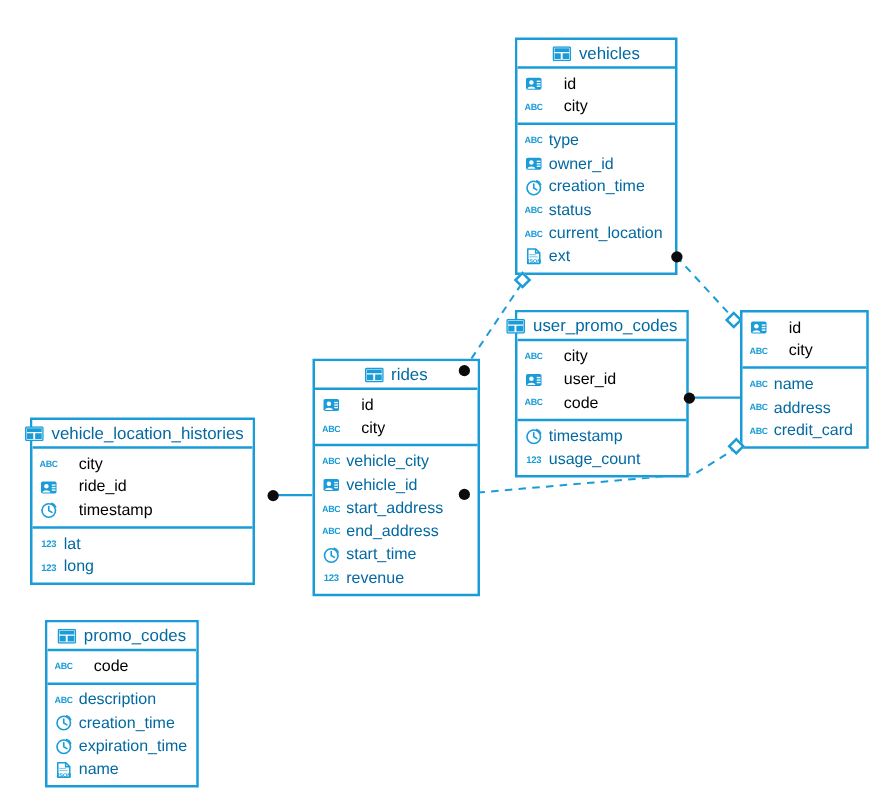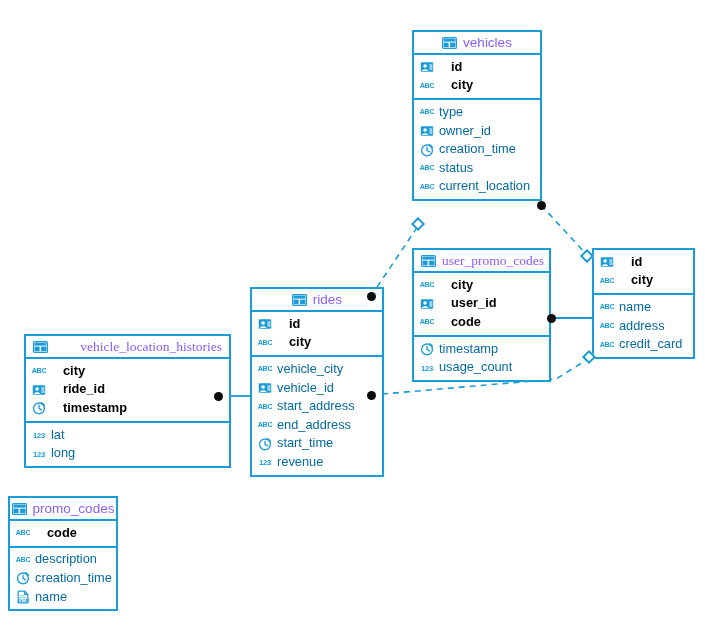--- a/index.html
+++ b/index.html
@@ -42,24 +42,24 @@
     box-sizing: border-box;
     height: 23px;
     border-bottom: 2px solid #1a9cd8;
     display: flex;
     align-items: center;
     gap: 6px;
     padding: 0 7px;
     background: #ffffff;
   }
   .entity-header.center { justify-content: center; }
-  .entity-header.left { justify-content: space-between; font-family: Liberation Serif, serif; }
+  .entity-header.left { justify-content: flex-end; }
   .entity-title {
     font-size: 13.5px;
-    color: #8b5cf6;
+    color: #0369a1;
     line-height: 1;
     white-space: nowrap;
   }
   .field-group {
     padding: 3px 0 3px 0;
   }
   .field-group + .field-group {
     border-top: 2px solid #1a9cd8;
   }
   .field {
@@ -69,21 +69,21 @@
     padding: 0 6px;
     height: 18.6px;
     white-space: nowrap;
   }
   .field-label {
     font-size: 12.8px;
     color: #0369a1;
     line-height: 1;
   }
   .field.pk .field-label {
-    font-weight: bold;
+    font-weight: normal;
     color: #000000;
     padding-left: 12px;
   }
 
   
   .ficon {
     width: 14px;
     height: 14px;
     flex: 0 0 14px;
     display: block;
@@ -206,20 +206,32 @@
           <span class="field-label">status</span>
         </div>
         <div class="field">
           <span style="display: flex;">
             <svg class="ficon" viewBox="0 0 14 14">
               <text x="7" y="9.4" fill="#1a9cd8" font-size="7.2" font-family="&quot;Liberation Sans&quot;, sans-serif" font-weight="bold" text-anchor="middle" letter-spacing="-0.3">ABC</text>
             </svg>
           </span>
           <span class="field-label">current_location</span>
         </div>
+        <div class="field">
+          <span style="display: flex;">
+            <svg class="ficon" viewBox="0 0 14 14">
+              <path d="M2.2 1.2 H8.6 L11.8 4.3 V12.8 H2.2 Z" fill="#ffffff" stroke="#1a9cd8" stroke-width="1.2" stroke-linejoin="round"></path>
+              <path d="M8.5 1.4 V4.4 H11.6" fill="none" stroke="#1a9cd8" stroke-width="1.1"></path>
+              <rect x="3.4" y="5.3" width="5.2" height="0.9" fill="#1a9cd8" opacity="0.55"></rect>
+              <rect x="3.4" y="7" width="6.6" height="0.9" fill="#1a9cd8" opacity="0.55"></rect>
+              <text x="7" y="12.4" fill="#1a9cd8" font-size="4.3" font-family="&quot;Liberation Sans&quot;, sans-serif" font-weight="bold" text-anchor="middle">JSON</text>
+            </svg>
+          </span>
+          <span class="field-label">ext</span>
+        </div>
       </div>
     </div>
     <div class="entity" style="left: 412px; top: 248px; width: 139px;">
       <div class="entity-header left">
         <span style="display: flex;">
           <svg class="hicon" viewBox="0 0 15 12">
             <rect x="0.6" y="0.6" width="13.8" height="10.8" rx="1" fill="#ffffff" stroke="#1a9cd8" stroke-width="1.2"></rect>
             <rect x="1.6" y="1.6" width="11.8" height="3" fill="#1a9cd8"></rect>
             <rect x="1.6" y="5.6" width="5" height="4.6" fill="#1a9cd8"></rect>
             <rect x="8.1" y="5.6" width="5.3" height="4.6" fill="#1a9cd8"></rect>
@@ -416,21 +428,21 @@
         <div class="field">
           <span style="display: flex;">
             <svg class="ficon" viewBox="0 0 14 14">
               <text x="7" y="9.6" fill="#1a9cd8" font-size="7.6" font-family="&quot;Liberation Sans&quot;, sans-serif" font-weight="bold" text-anchor="middle" letter-spacing="-0.2">123</text>
             </svg>
           </span>
           <span class="field-label">revenue</span>
         </div>
       </div>
     </div>
-    <div class="entity" style="left: 24px; top: 334px; width: 207px;">
+    <div class="entity" style="left: 24px; top: 334px; width: 180px;">
       <div class="entity-header left">
         <span style="display: flex;">
           <svg class="hicon" viewBox="0 0 15 12">
             <rect x="0.6" y="0.6" width="13.8" height="10.8" rx="1" fill="#ffffff" stroke="#1a9cd8" stroke-width="1.2"></rect>
             <rect x="1.6" y="1.6" width="11.8" height="3" fill="#1a9cd8"></rect>
             <rect x="1.6" y="5.6" width="5" height="4.6" fill="#1a9cd8"></rect>
             <rect x="8.1" y="5.6" width="5.3" height="4.6" fill="#1a9cd8"></rect>
           </svg>
         </span>
         <span class="entity-title">vehicle_location_histories</span>
@@ -480,21 +492,21 @@
         <div class="field">
           <span style="display: flex;">
             <svg class="ficon" viewBox="0 0 14 14">
               <text x="7" y="9.6" fill="#1a9cd8" font-size="7.6" font-family="&quot;Liberation Sans&quot;, sans-serif" font-weight="bold" text-anchor="middle" letter-spacing="-0.2">123</text>
             </svg>
           </span>
           <span class="field-label">long</span>
         </div>
       </div>
     </div>
-    <div class="entity" style="left: 8px; top: 496px; width: 110px;">
+    <div class="entity" style="left: 36px; top: 496px; width: 123px;">
       <div class="entity-header center">
         <span style="display: flex;">
           <svg class="hicon" viewBox="0 0 15 12">
             <rect x="0.6" y="0.6" width="13.8" height="10.8" rx="1" fill="#ffffff" stroke="#1a9cd8" stroke-width="1.2"></rect>
             <rect x="1.6" y="1.6" width="11.8" height="3" fill="#1a9cd8"></rect>
             <rect x="1.6" y="5.6" width="5" height="4.6" fill="#1a9cd8"></rect>
             <rect x="8.1" y="5.6" width="5.3" height="4.6" fill="#1a9cd8"></rect>
           </svg>
         </span>
         <span class="entity-title">promo_codes</span>
@@ -520,20 +532,30 @@
         </div>
         <div class="field">
           <span style="display: flex;">
             <svg class="ficon" viewBox="0 0 14 14">
               <circle cx="7" cy="7.4" r="5.4" fill="#ffffff" stroke="#1a9cd8" stroke-width="1.3"></circle>
               <path d="M7 4.2 L7 7.4 L9.5 8.9" fill="none" stroke="#1a9cd8" stroke-width="1.3" stroke-linecap="round"></path>
               <path d="M9.3 1.6 A5.6 5.6 0 0 1 12.6 4.6" fill="none" stroke="#1a9cd8" stroke-width="1.2" stroke-linecap="round"></path>
             </svg>
           </span>
           <span class="field-label">creation_time</span>
+        </div>
+        <div class="field">
+          <span style="display: flex;">
+            <svg class="ficon" viewBox="0 0 14 14">
+              <circle cx="7" cy="7.4" r="5.4" fill="#ffffff" stroke="#1a9cd8" stroke-width="1.3"></circle>
+              <path d="M7 4.2 L7 7.4 L9.5 8.9" fill="none" stroke="#1a9cd8" stroke-width="1.3" stroke-linecap="round"></path>
+              <path d="M9.3 1.6 A5.6 5.6 0 0 1 12.6 4.6" fill="none" stroke="#1a9cd8" stroke-width="1.2" stroke-linecap="round"></path>
+            </svg>
+          </span>
+          <span class="field-label">expiration_time</span>
         </div>
         <div class="field">
           <span style="display: flex;">
             <svg class="ficon" viewBox="0 0 14 14">
               <path d="M2.2 1.2 H8.6 L11.8 4.3 V12.8 H2.2 Z" fill="#ffffff" stroke="#1a9cd8" stroke-width="1.2" stroke-linejoin="round"></path>
               <path d="M8.5 1.4 V4.4 H11.6" fill="none" stroke="#1a9cd8" stroke-width="1.1"></path>
               <rect x="3.4" y="5.3" width="5.2" height="0.9" fill="#1a9cd8" opacity="0.55"></rect>
               <rect x="3.4" y="7" width="6.6" height="0.9" fill="#1a9cd8" opacity="0.55"></rect>
               <text x="7" y="12.4" fill="#1a9cd8" font-size="4.3" font-family="&quot;Liberation Sans&quot;, sans-serif" font-weight="bold" text-anchor="middle">JSON</text>
             </svg>

